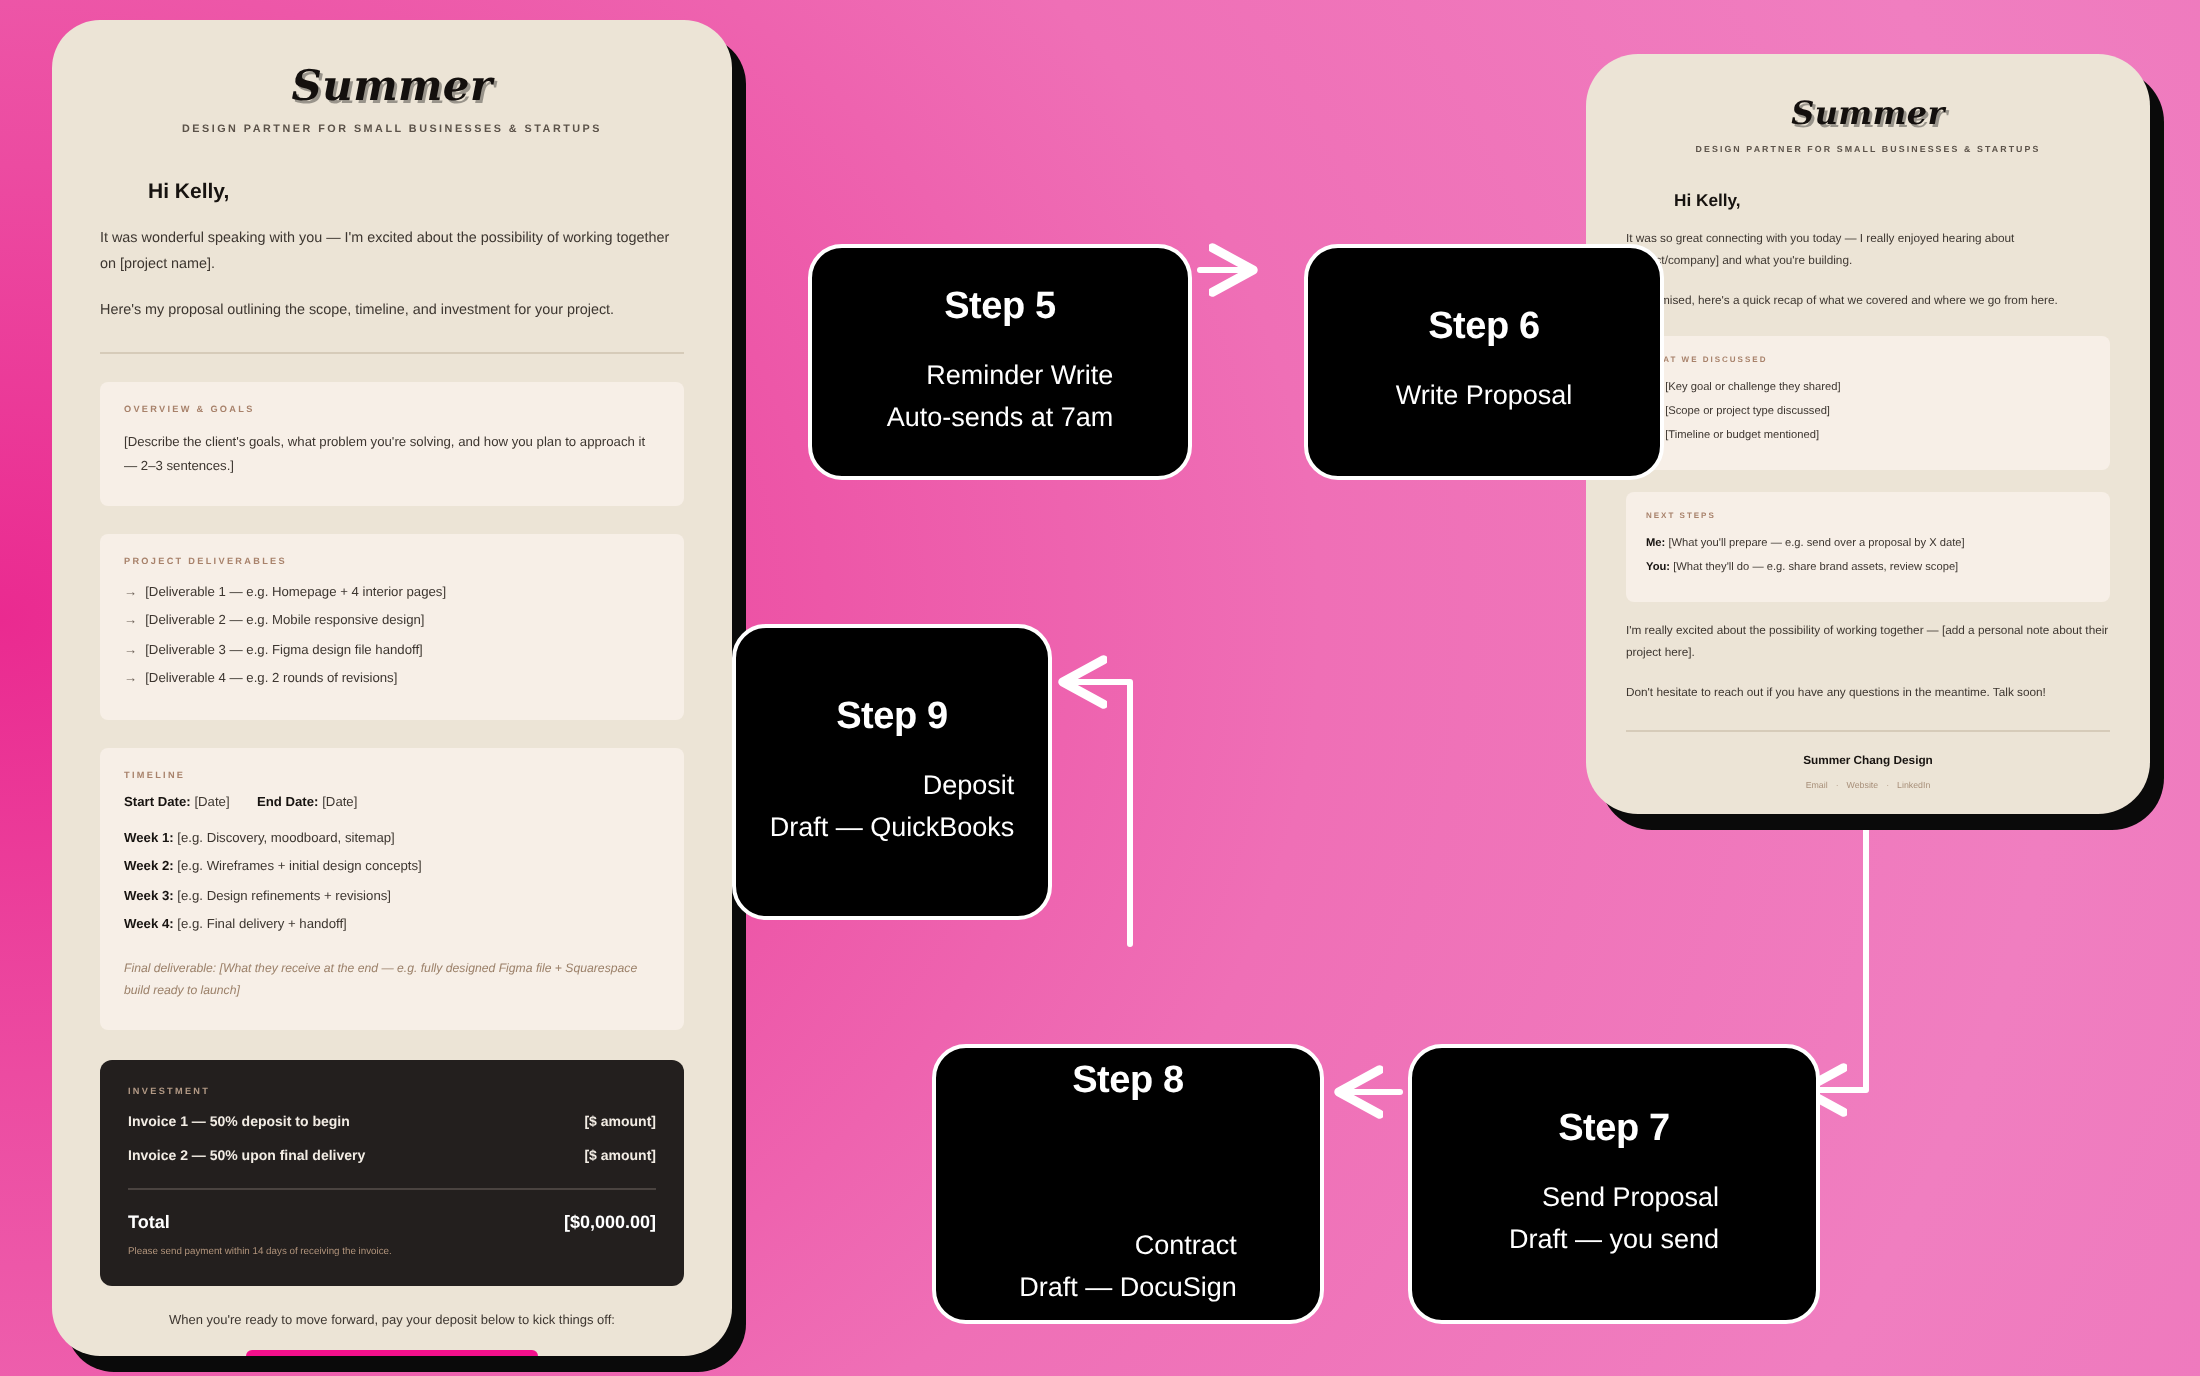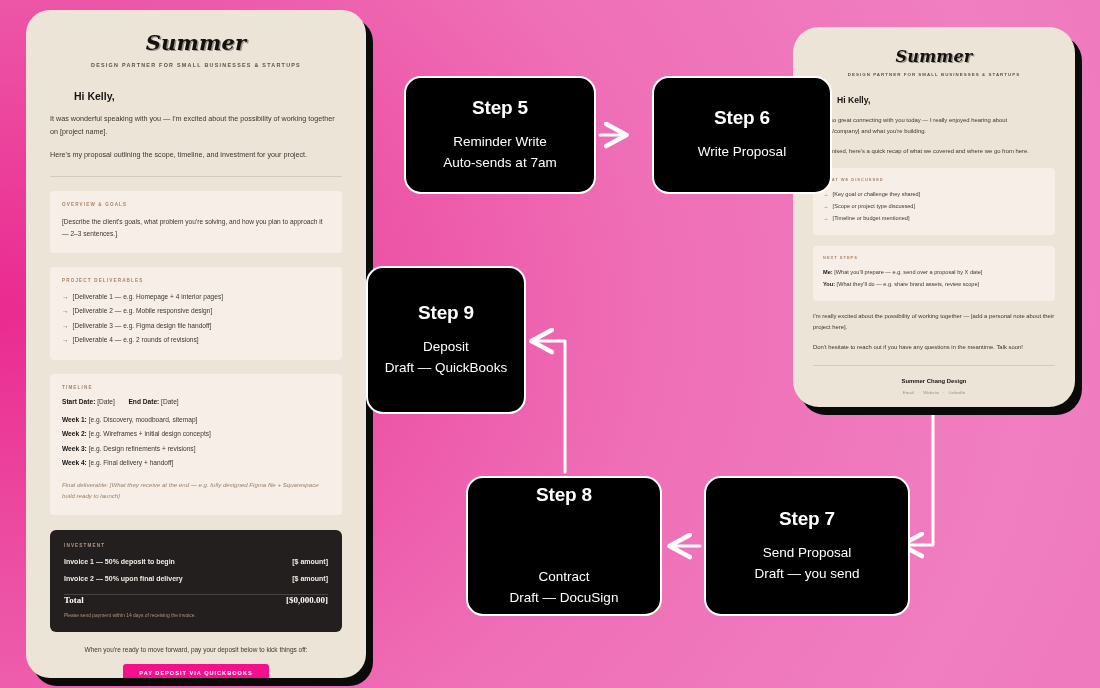--- a/index.html
+++ b/index.html
@@ -131,21 +131,21 @@
     font-size: 4.6px; letter-spacing: 1.15px; text-transform: uppercase;
     color: #b39a86; font-weight: 700;
   }
   .invest-row {
     display: flex; justify-content: space-between; align-items: baseline;
     margin-top: 10px; font-size: 7px; font-weight: 700; color: #f2ece4;
   }
   .invest-rule { height: 1px; background: #4a4340; margin-top: 12px; }
   .invest-total {
     display: flex; justify-content: space-between; align-items: baseline;
-    font-size: 9px; font-weight: 700; color: #ffffff; font-family: Liberation Serif, serif;
+    margin-top: 11px; font-size: 9px; font-weight: 700; color: #ffffff;
   }
   .invest-note { margin-top: 8px; font-size: 4.9px; color: #b0937b; }
 
   .cta-text { margin-top: 14px; font-size: 6.5px; color: #3d3630; text-align: center; }
   .cta-btn {
     display: block; margin: 11px auto 0 auto;
     width: 146px; height: 19px; line-height: 19px;
     background: #f4108c; border: 0; border-radius: 3px;
     color: #ffffff; font-size: 5.6px; font-weight: 700;
     letter-spacing: 1.0px; text-transform: uppercase; text-align: center;
@@ -165,22 +165,23 @@
   .step {
     position: absolute;
     background: #000000;
     border: 2.5px solid #ffffff;
     border-radius: 17px;
     color: #ffffff;
     display: flex;
     flex-direction: column;
     align-items: center;
     justify-content: center;
-    text-align: center;
+    text-align: right;
     padding: 6px 10px;
+    margin-top: 46px;
   }
   .step-title { font-size: 19px; font-weight: 700; letter-spacing: -.2px; }
   .step-lines { margin-top: 13px; font-size: 13.5px; line-height: 1.52; font-weight: 400; }
 
   .step5 { left: 404px; top: 76px;  width: 192px; height: 118px; }
   .step6 { left: 652px; top: 76px;  width: 180px; height: 118px; }
   .step9 { left: 366px; top: 266px; width: 160px; height: 148px; }
   .step8 { left: 466px; top: 476px; width: 196px; height: 140px; gap: 48px; }
   .step7 { left: 704px; top: 476px; width: 206px; height: 140px; }
 

